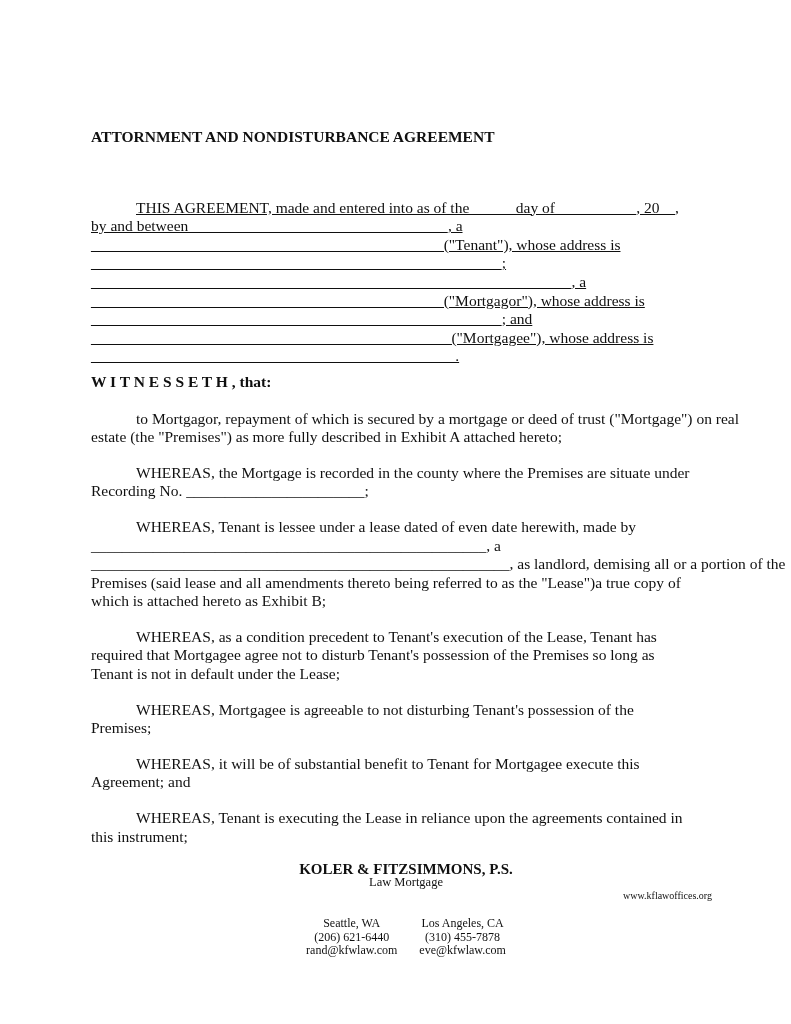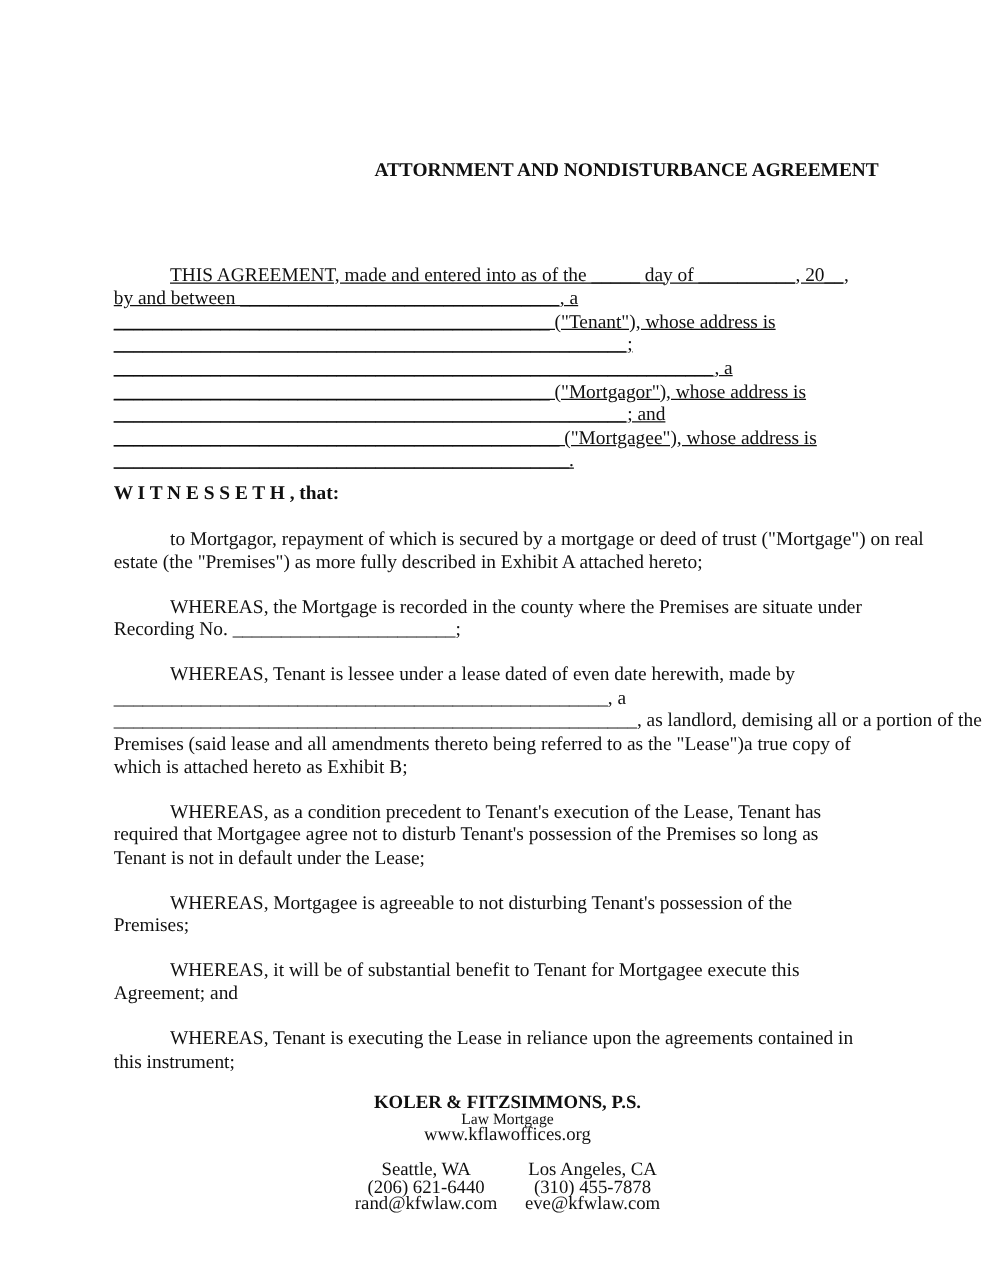--- a/index.html
+++ b/index.html
@@ -8,51 +8,51 @@
   .page {
     width: 791px; height: 1024px;
     background: #ffffff;
     padding: 128px 88px 0 91px;
     font-family: "Liberation Serif", serif;
     font-size: 15.5px;
     line-height: 18.6px;
     color: #101010;
   }
   .doc-title {
-    text-align: right;
+    text-align: left;
     font-weight: bold;
     font-size: 15.5px;
-    margin-bottom: 65px;
+    margin-bottom: 52px;
     white-space: nowrap;
   }
   .para { margin-bottom: 17px; }
   .para.no-gap { margin-bottom: 0; text-decoration: underline; }
   .para .line { white-space: pre; overflow: visible; }
   .para .line:first-child { text-indent: 45px; }
   .witnesseth {
     text-align: left;
     font-weight: bold;
     margin: 7px 0 18px 0;
     white-space: pre;
   }
   .footer {
     margin-top: 12px;
     text-align: center;
     position: relative;
     left: 9px;
   }
   .footer-firm { font-size: 15px; font-weight: bold; line-height: 13px; }
   .footer-sub  { font-size: 12.5px; line-height: 13px; }
-  .footer-url  { font-size: 15px; line-height: 13px; }
+  .footer-url  { font-size: 10px; line-height: 13px; text-align: right; }
   .footer-cols {
     display: flex;
     justify-content: center;
     gap: 22px;
     margin-top: 15px;
-    font-size: 15px;
+    font-size: 12px;
     line-height: 13.5px;
     font-family: Liberation Serif, serif;
   }
   .footer-col { text-align: center; }
 </style>
 </head>
 <body>
 
 <div class="page">
 

